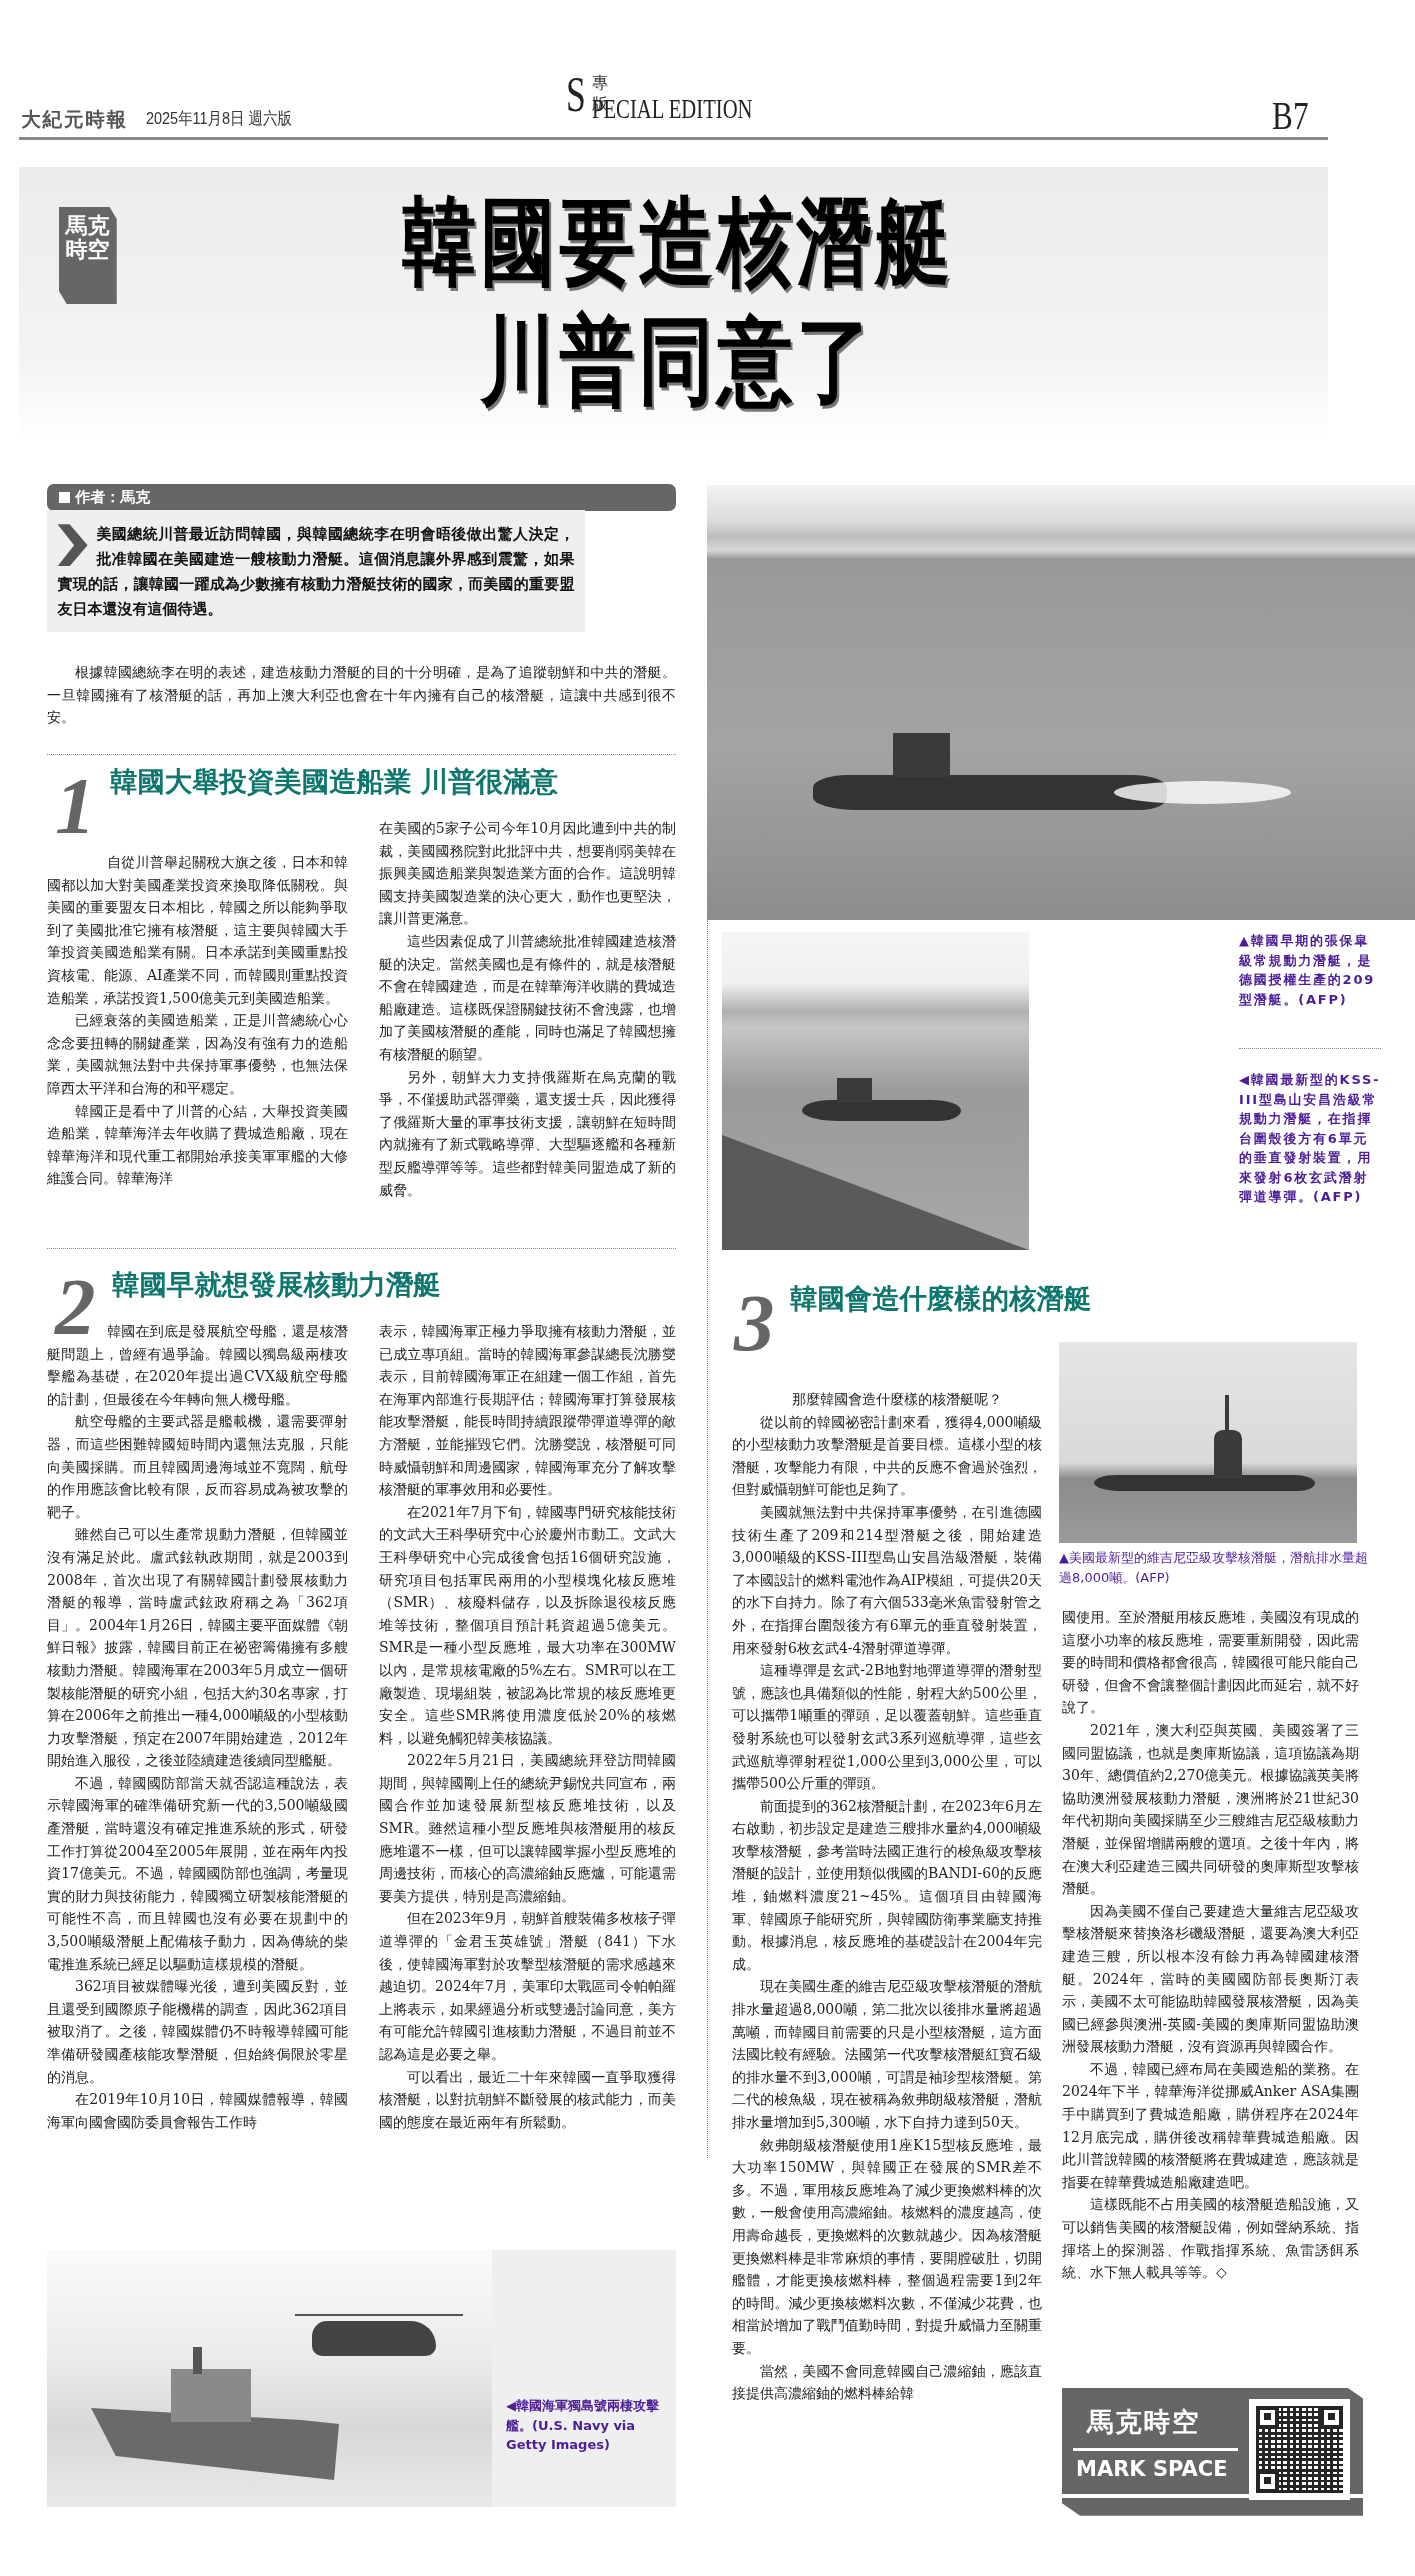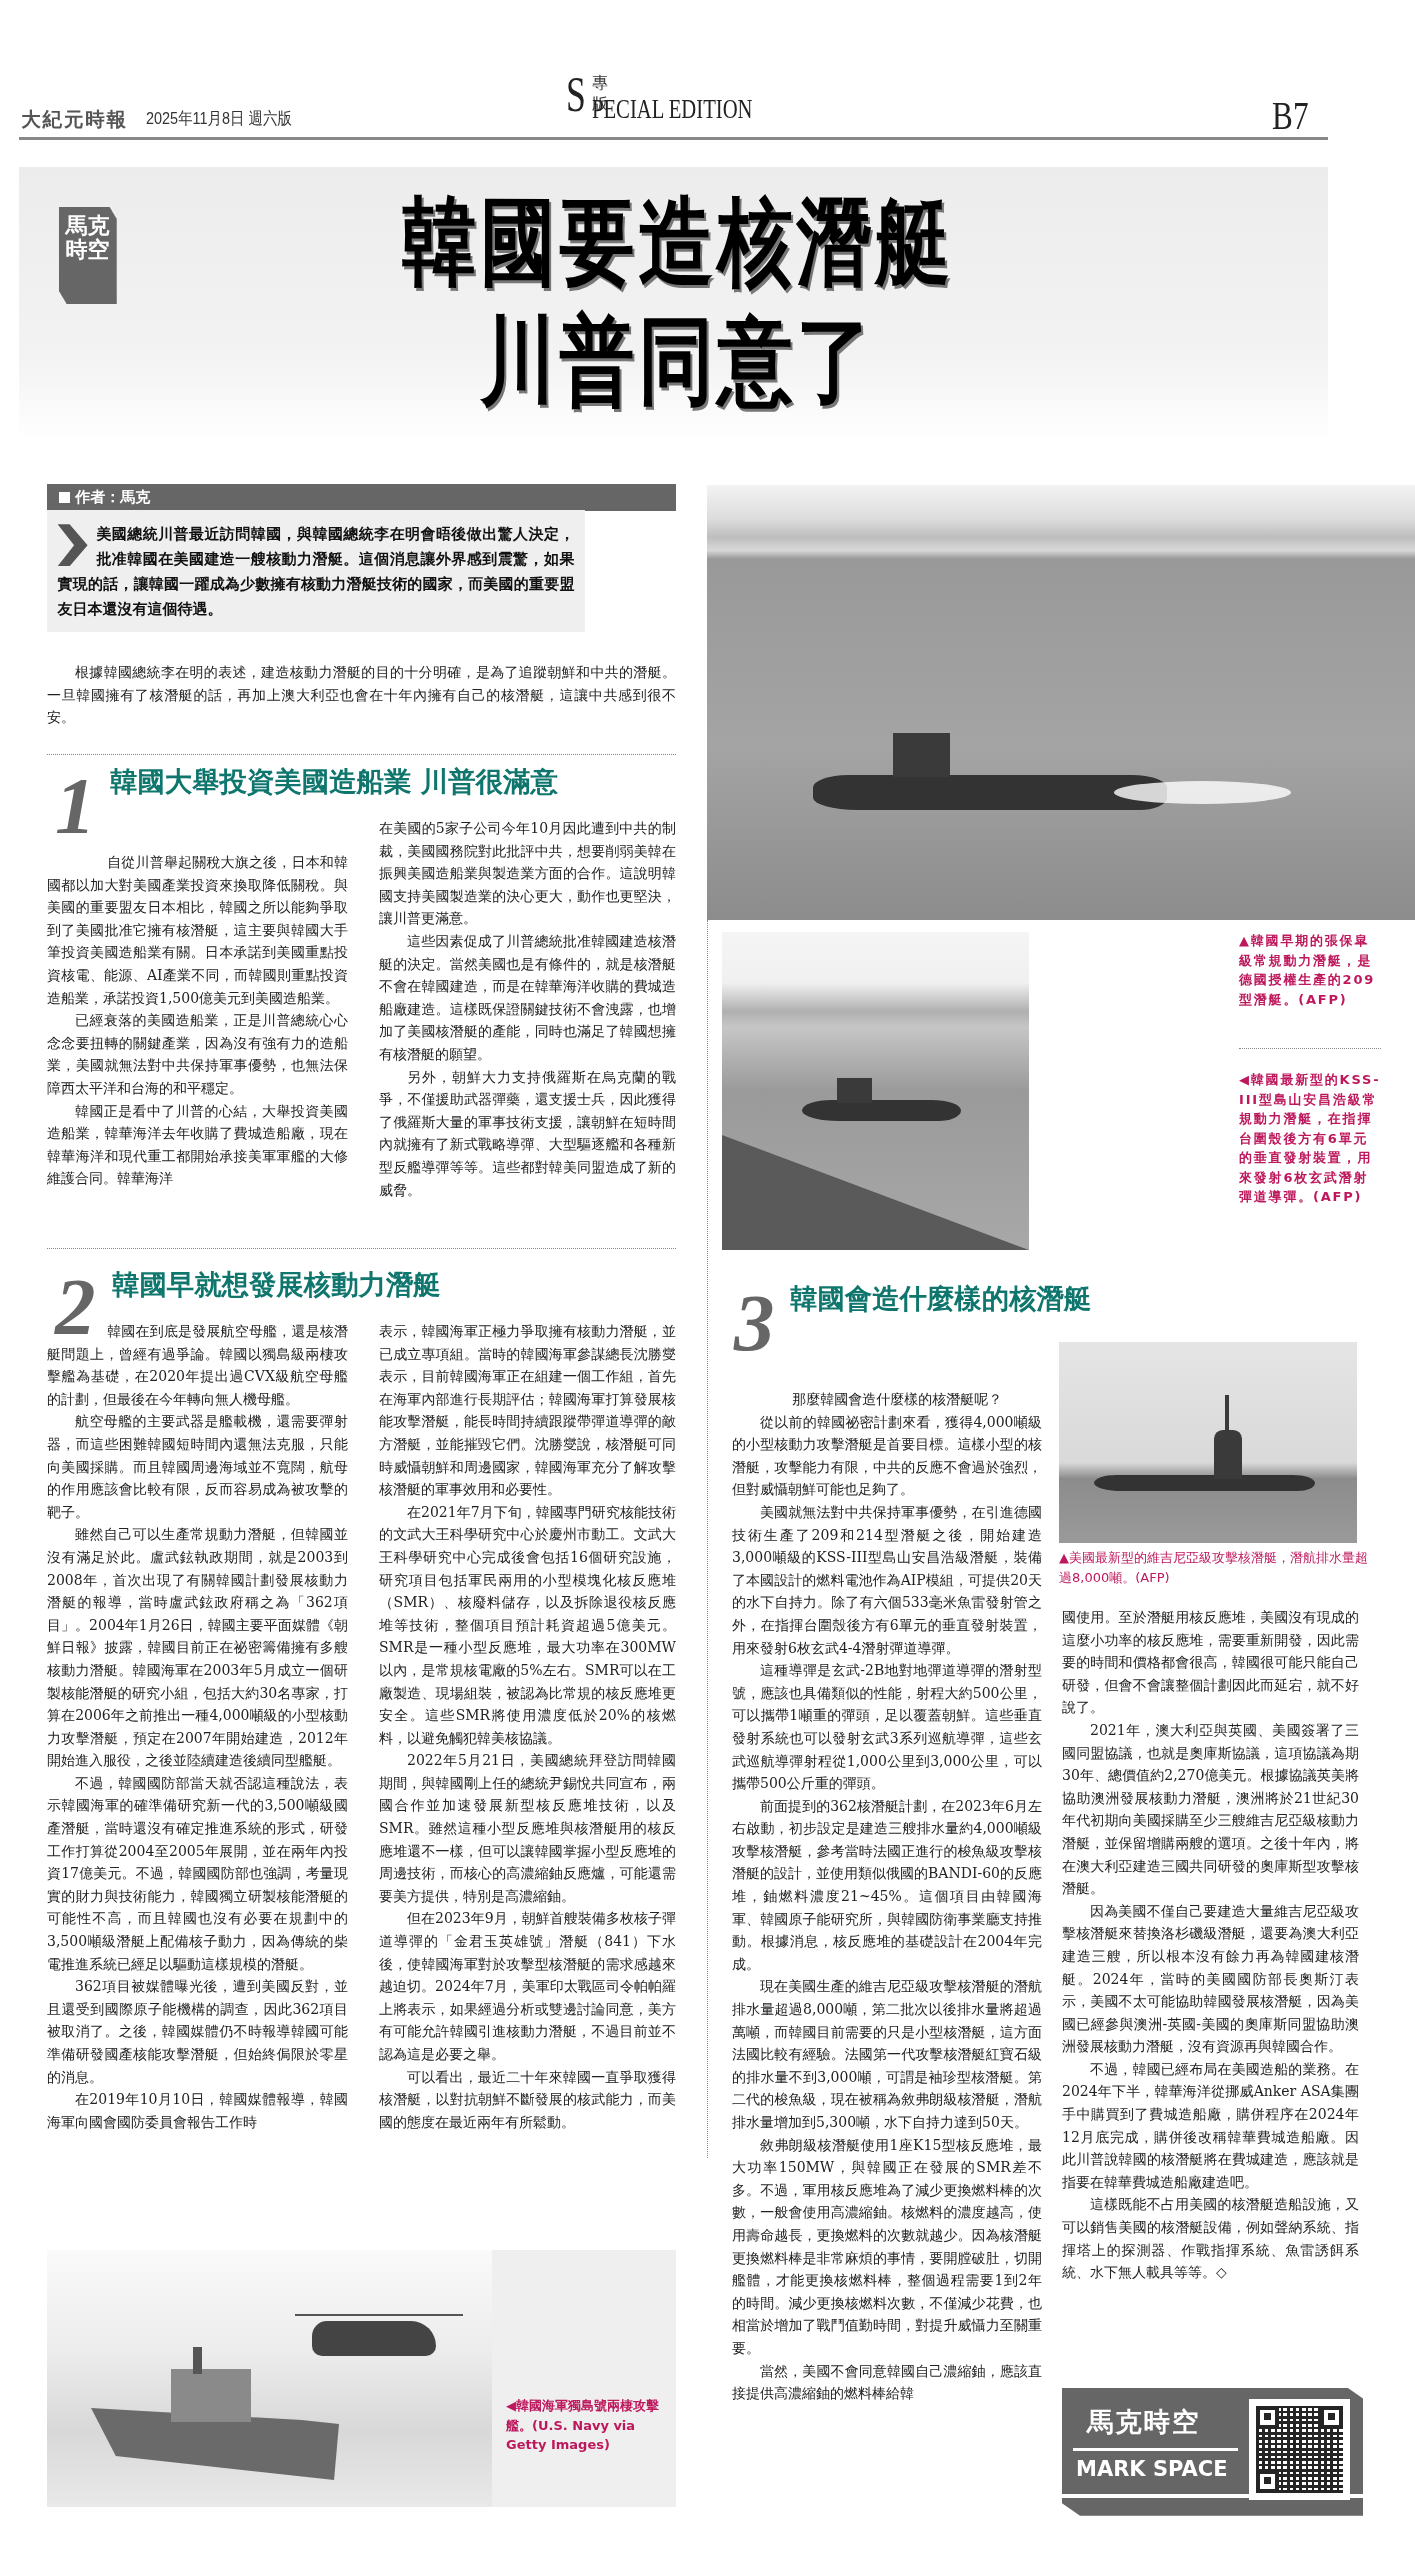--- a/index.html
+++ b/index.html
@@ -17,21 +17,21 @@
   .mast-page { position: absolute; right: 18.6px; top: 93px; font-family: "Liberation Serif", serif; font-size: 39px; color: #222; transform: scaleX(0.8); transform-origin: right; }
   .mast-rule { position: absolute; left: 0; top: 137px; width: 1309px; height: 2.7px; background: #888; }
 
   
   .banner { position: absolute; left: 18.6px; top: 167px; width: 1309px; height: 274px; background: linear-gradient(#ececec, #f3f3f3 70%, #fff); }
   .column-tag { position: absolute; left: 40px; top: 40px; width: 29px; height: 97px; background: #666; color: #fff; font-family: "DejaVu Sans", sans-serif; font-weight: bold; font-size: 22px; line-height: 24px; padding: 7px 1.8px; width: 58px; box-shadow: 2.7px 2.7px 0 #aaa; clip-path: polygon(0 0, 88% 0, 100% 12%, 100% 100%, 14% 100%, 0 86%); text-align: center; }
   .headline1 { position: absolute; left: 115px; top: 17.7px; width: 1088px; text-align: center; font-family: "DejaVu Sans", sans-serif; font-weight: bold; font-size: 96px; line-height: 115px; color: #000; letter-spacing: 5.3px; text-shadow: 2.7px 2.7px 0 #777; transform: scaleX(0.78); transform-origin: center; }
   .headline2 { position: absolute; left: 115px; top: 137px; width: 1088px; text-align: center; font-family: "DejaVu Sans", sans-serif; font-weight: bold; font-size: 96px; line-height: 115px; color: #000; letter-spacing: 5.3px; text-shadow: 2.7px 2.7px 0 #777; transform: scaleX(0.78); transform-origin: center; }
 
   
-  .author-bar { position: absolute; left: 47px; top: 484px; width: 629px; height: 26.5px; background: #666; color: #fff; font-family: "DejaVu Sans", sans-serif; font-weight: bold; font-size: 15px; line-height: 26.5px; padding-left: 12.4px; }
+  .author-bar { position: absolute; left: 47px; top: 484px; width: 629px; height: 26.5px; background: #666; color: #fff; font-family: "DejaVu Sans", sans-serif; font-weight: bold; font-size: 15px; line-height: 26.5px; padding-left: 12.4px; border-radius: 7px; }
   .author-bar .sq { display: inline-block; width: 10.6px; height: 10.6px; background: #fff; margin-right: 5.3px; vertical-align: -0.9px; }
   .lede { position: absolute; left: 47px; top: 510px; width: 538px; height: 122px; background: #efefef; padding: 12.4px 10.6px 0 10.6px; }
   .lede-chevron { float: left; width: 30px; height: 42px; margin: 1.8px 8.8px 0 0; background: #555; clip-path: polygon(0 0, 40% 0, 100% 50%, 40% 100%, 0 100%, 55% 50%); }
   .lede-text { font-family: "DejaVu Sans", sans-serif; font-weight: bold; font-size: 15px; line-height: 25px; color: #111; text-align: justify; }
   .intro { position: absolute; left: 47px; top: 661px; width: 629px; font-size: 14px; line-height: 22.6px; text-indent: 2em; text-align: justify; }
 
   .dot-rule { position: absolute; height: 0; border-top: 1.8px dotted #888; }
   .dot-rule-v { position: absolute; width: 0; border-left: 1.8px dotted #888; }
 
   
@@ -47,21 +47,21 @@
   .photo-sub1 { left: 707px; top: 485px; width: 708px; height: 435px; background: linear-gradient(#f3f3f3 0, #dcdcdc 8%, #bdbdbd 12%, #d8d8d8 15%, #999 17%, #a4a4a4 60%, #8c8c8c 100%); }
   .photo-sub2 { left: 722px; top: 932px; width: 307px; height: 318px; background: linear-gradient(#f5f5f5 0, #f0f0f0 16%, #b0b0b0 25%, #c6c6c6 30%, #9a9a9a 50%, #a8a8a8 100%); }
   .photo-sub3 { left: 1059px; top: 1342px; width: 298px; height: 201px; background: linear-gradient(#e5e5e5 0, #d9d9d9 60%, #8c8c8c 68%, #9a9a9a 100%); }
   .photo-ship { left: 47px; top: 2250px; width: 445px; height: 257px; background: linear-gradient(#fafafa 0, #ececec 40%, #d8d8d8 70%, #e9e9e9 100%); }
   .caption-box { position: absolute; left: 492px; top: 2250px; width: 184px; height: 257px; background: #efefef; }
 
   .sub-body { position: absolute; background: #333; border-radius: 35px 35px 26.5px 44px / 12.4px 12.4px 12.4px 12.4px; }
   .sub-tower { position: absolute; background: #3a3a3a; }
   .wake { position: absolute; background: rgba(255,255,255,0.8); border-radius: 50%; }
 
-  .caption { position: absolute; font-family: "DejaVu Sans", sans-serif; font-weight: bold; font-size: 13px; line-height: 19.5px; color: #be185d; }
+  .caption { position: absolute; font-family: "DejaVu Sans", sans-serif; font-weight: bold; font-size: 13px; line-height: 19.5px; color: #4c1d95; }
   .caption-right { left: 1239px; width: 142px; letter-spacing: 1.8px; }
 
   
   .brand { position: absolute; left: 1062px; top: 2388px; width: 301px; height: 131px; }
   .brand-bg { position: absolute; left: 0; top: 0; width: 301px; height: 106px; background: #666; clip-path: polygon(0 0, 95% 0, 100% 10%, 100% 100%, 0 100%); }
   .brand-base { position: absolute; left: 0; top: 110px; width: 301px; height: 17.7px; background: #666; clip-path: polygon(0 0, 100% 0, 100% 100%, 6% 100%, 0 30%); }
   .brand-zh { position: absolute; left: 25px; top: 16px; font-family: "DejaVu Sans", sans-serif; font-weight: bold; font-size: 26.5px; color: #fff; letter-spacing: 1.8px; }
   .brand-line { position: absolute; left: 10.6px; top: 60px; width: 165px; height: 2.7px; background: #fff; }
   .brand-en { position: absolute; left: 14px; top: 69px; font-family: "DejaVu Sans", sans-serif; font-weight: bold; font-size: 21px; color: #fff; }
   .brand-qr { position: absolute; left: 187px; top: 10.6px; width: 101px; height: 101px; background: #fff; padding: 7px; }

